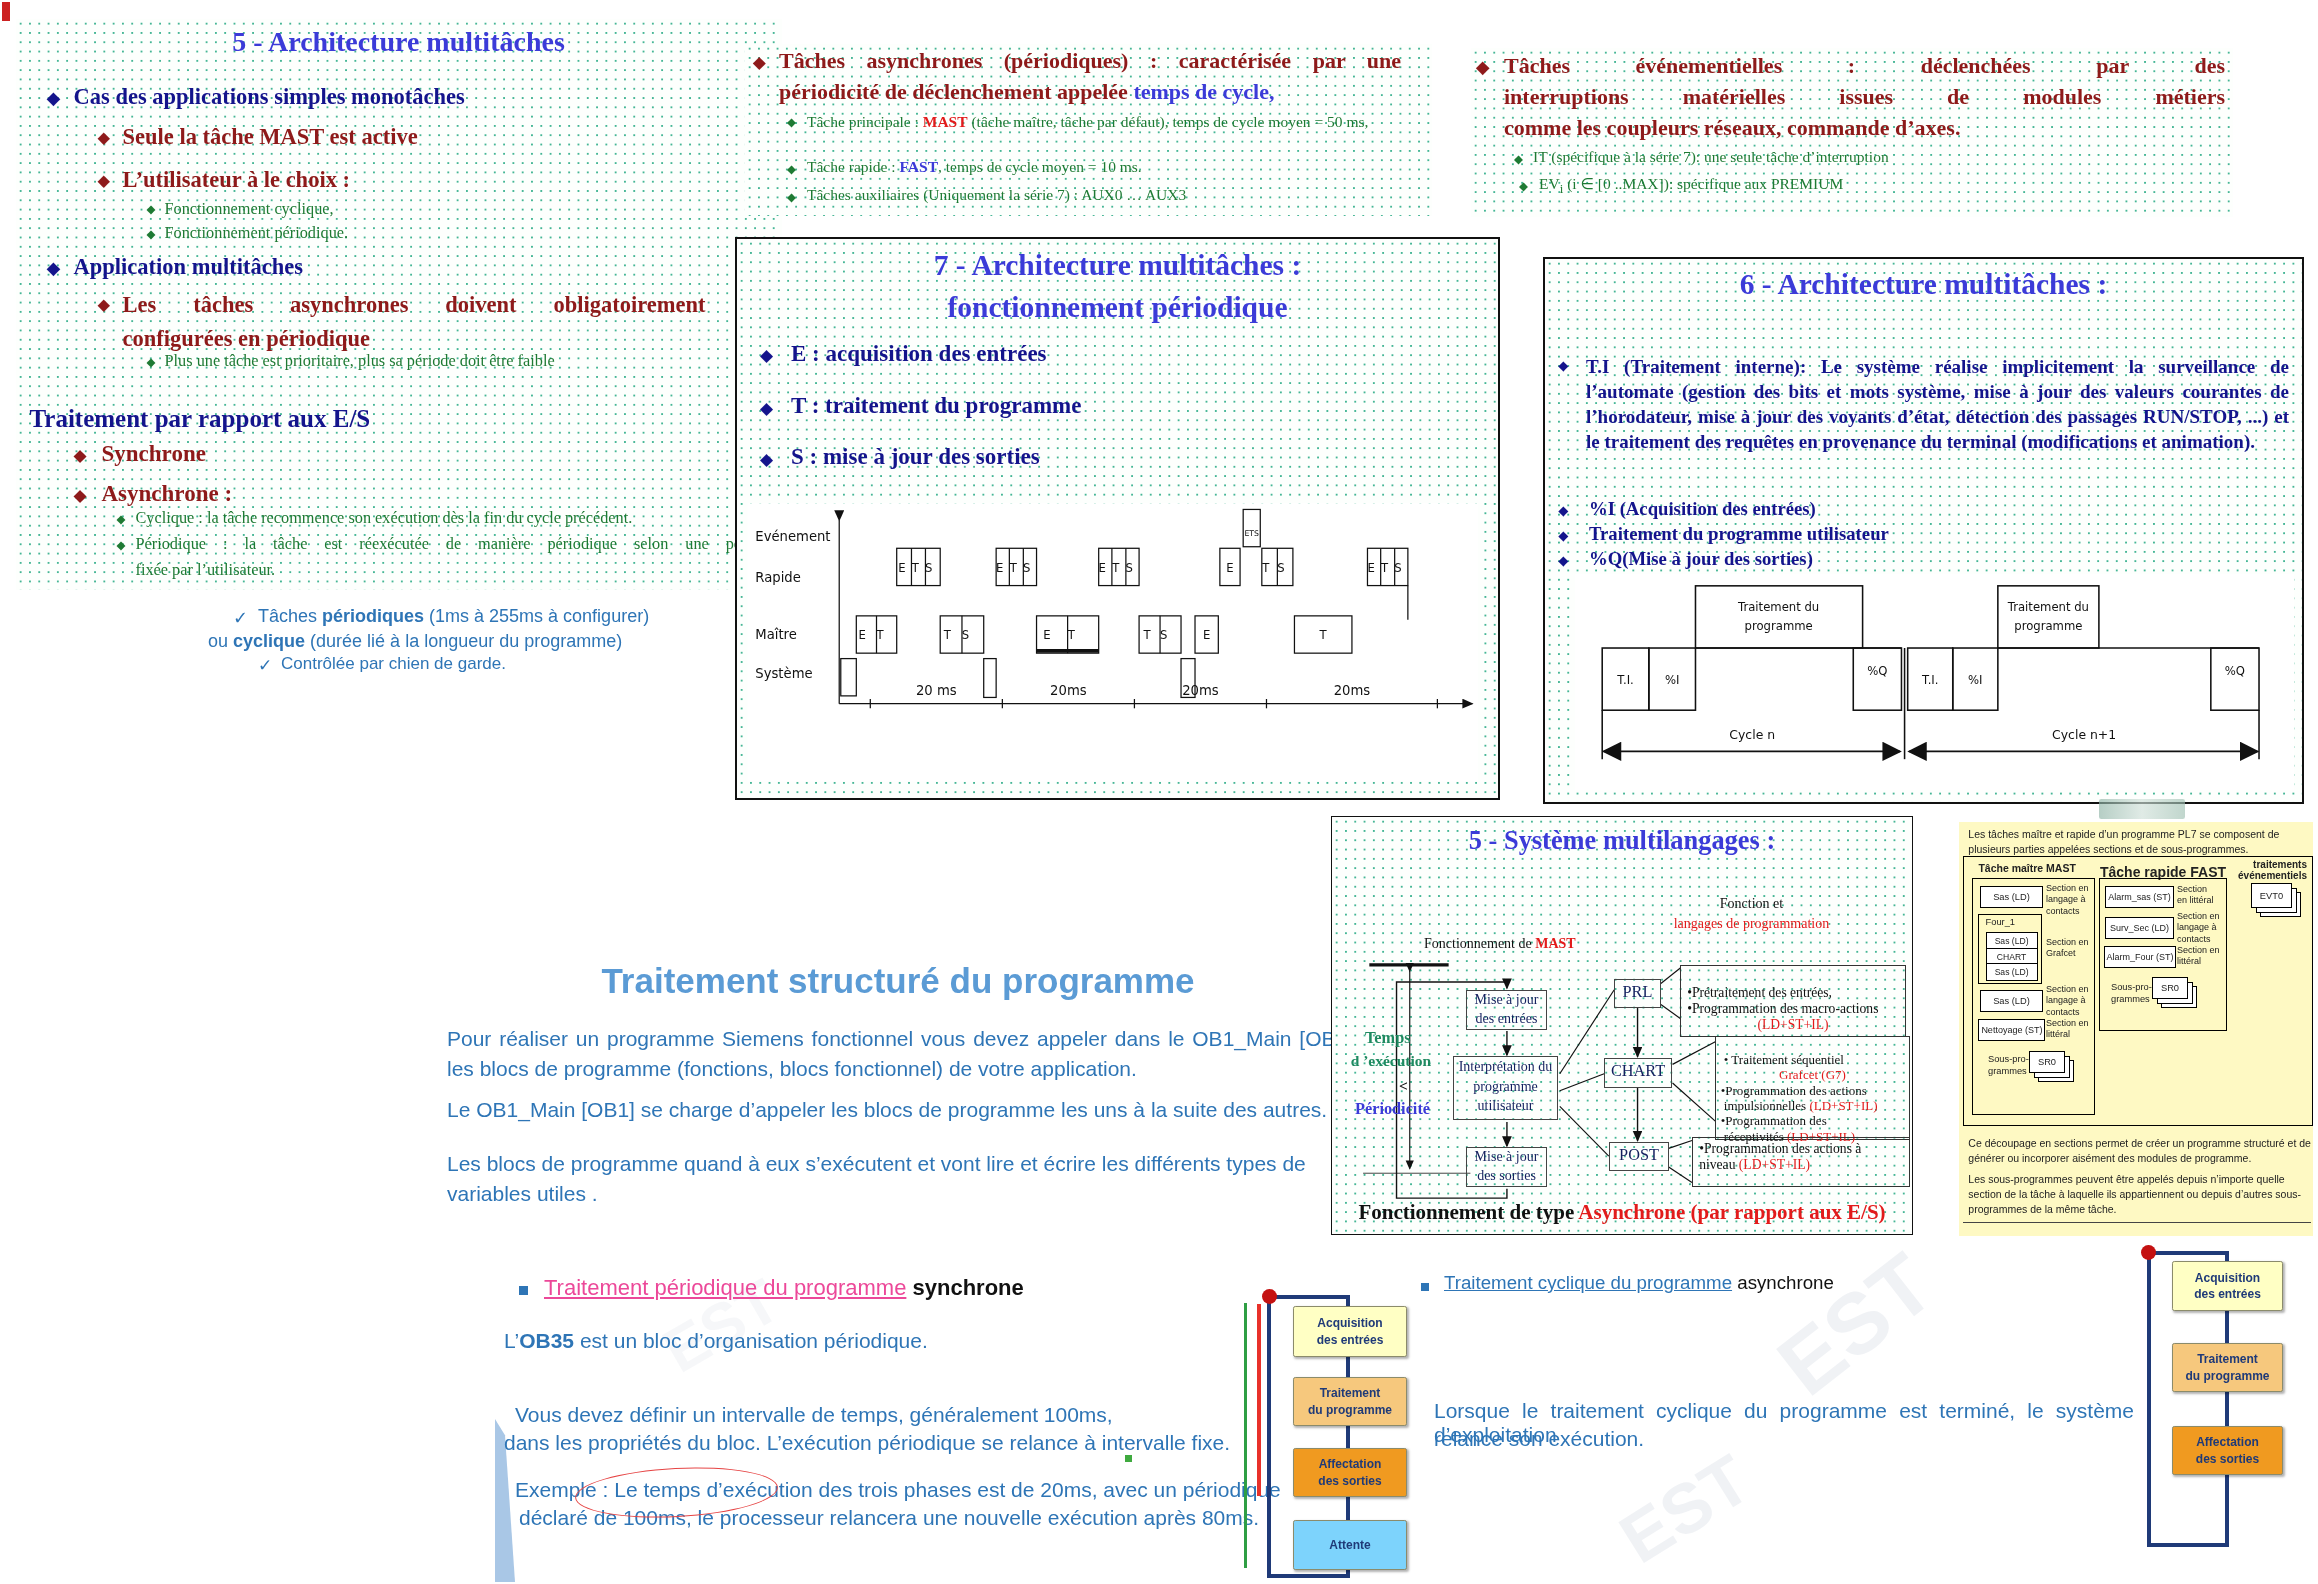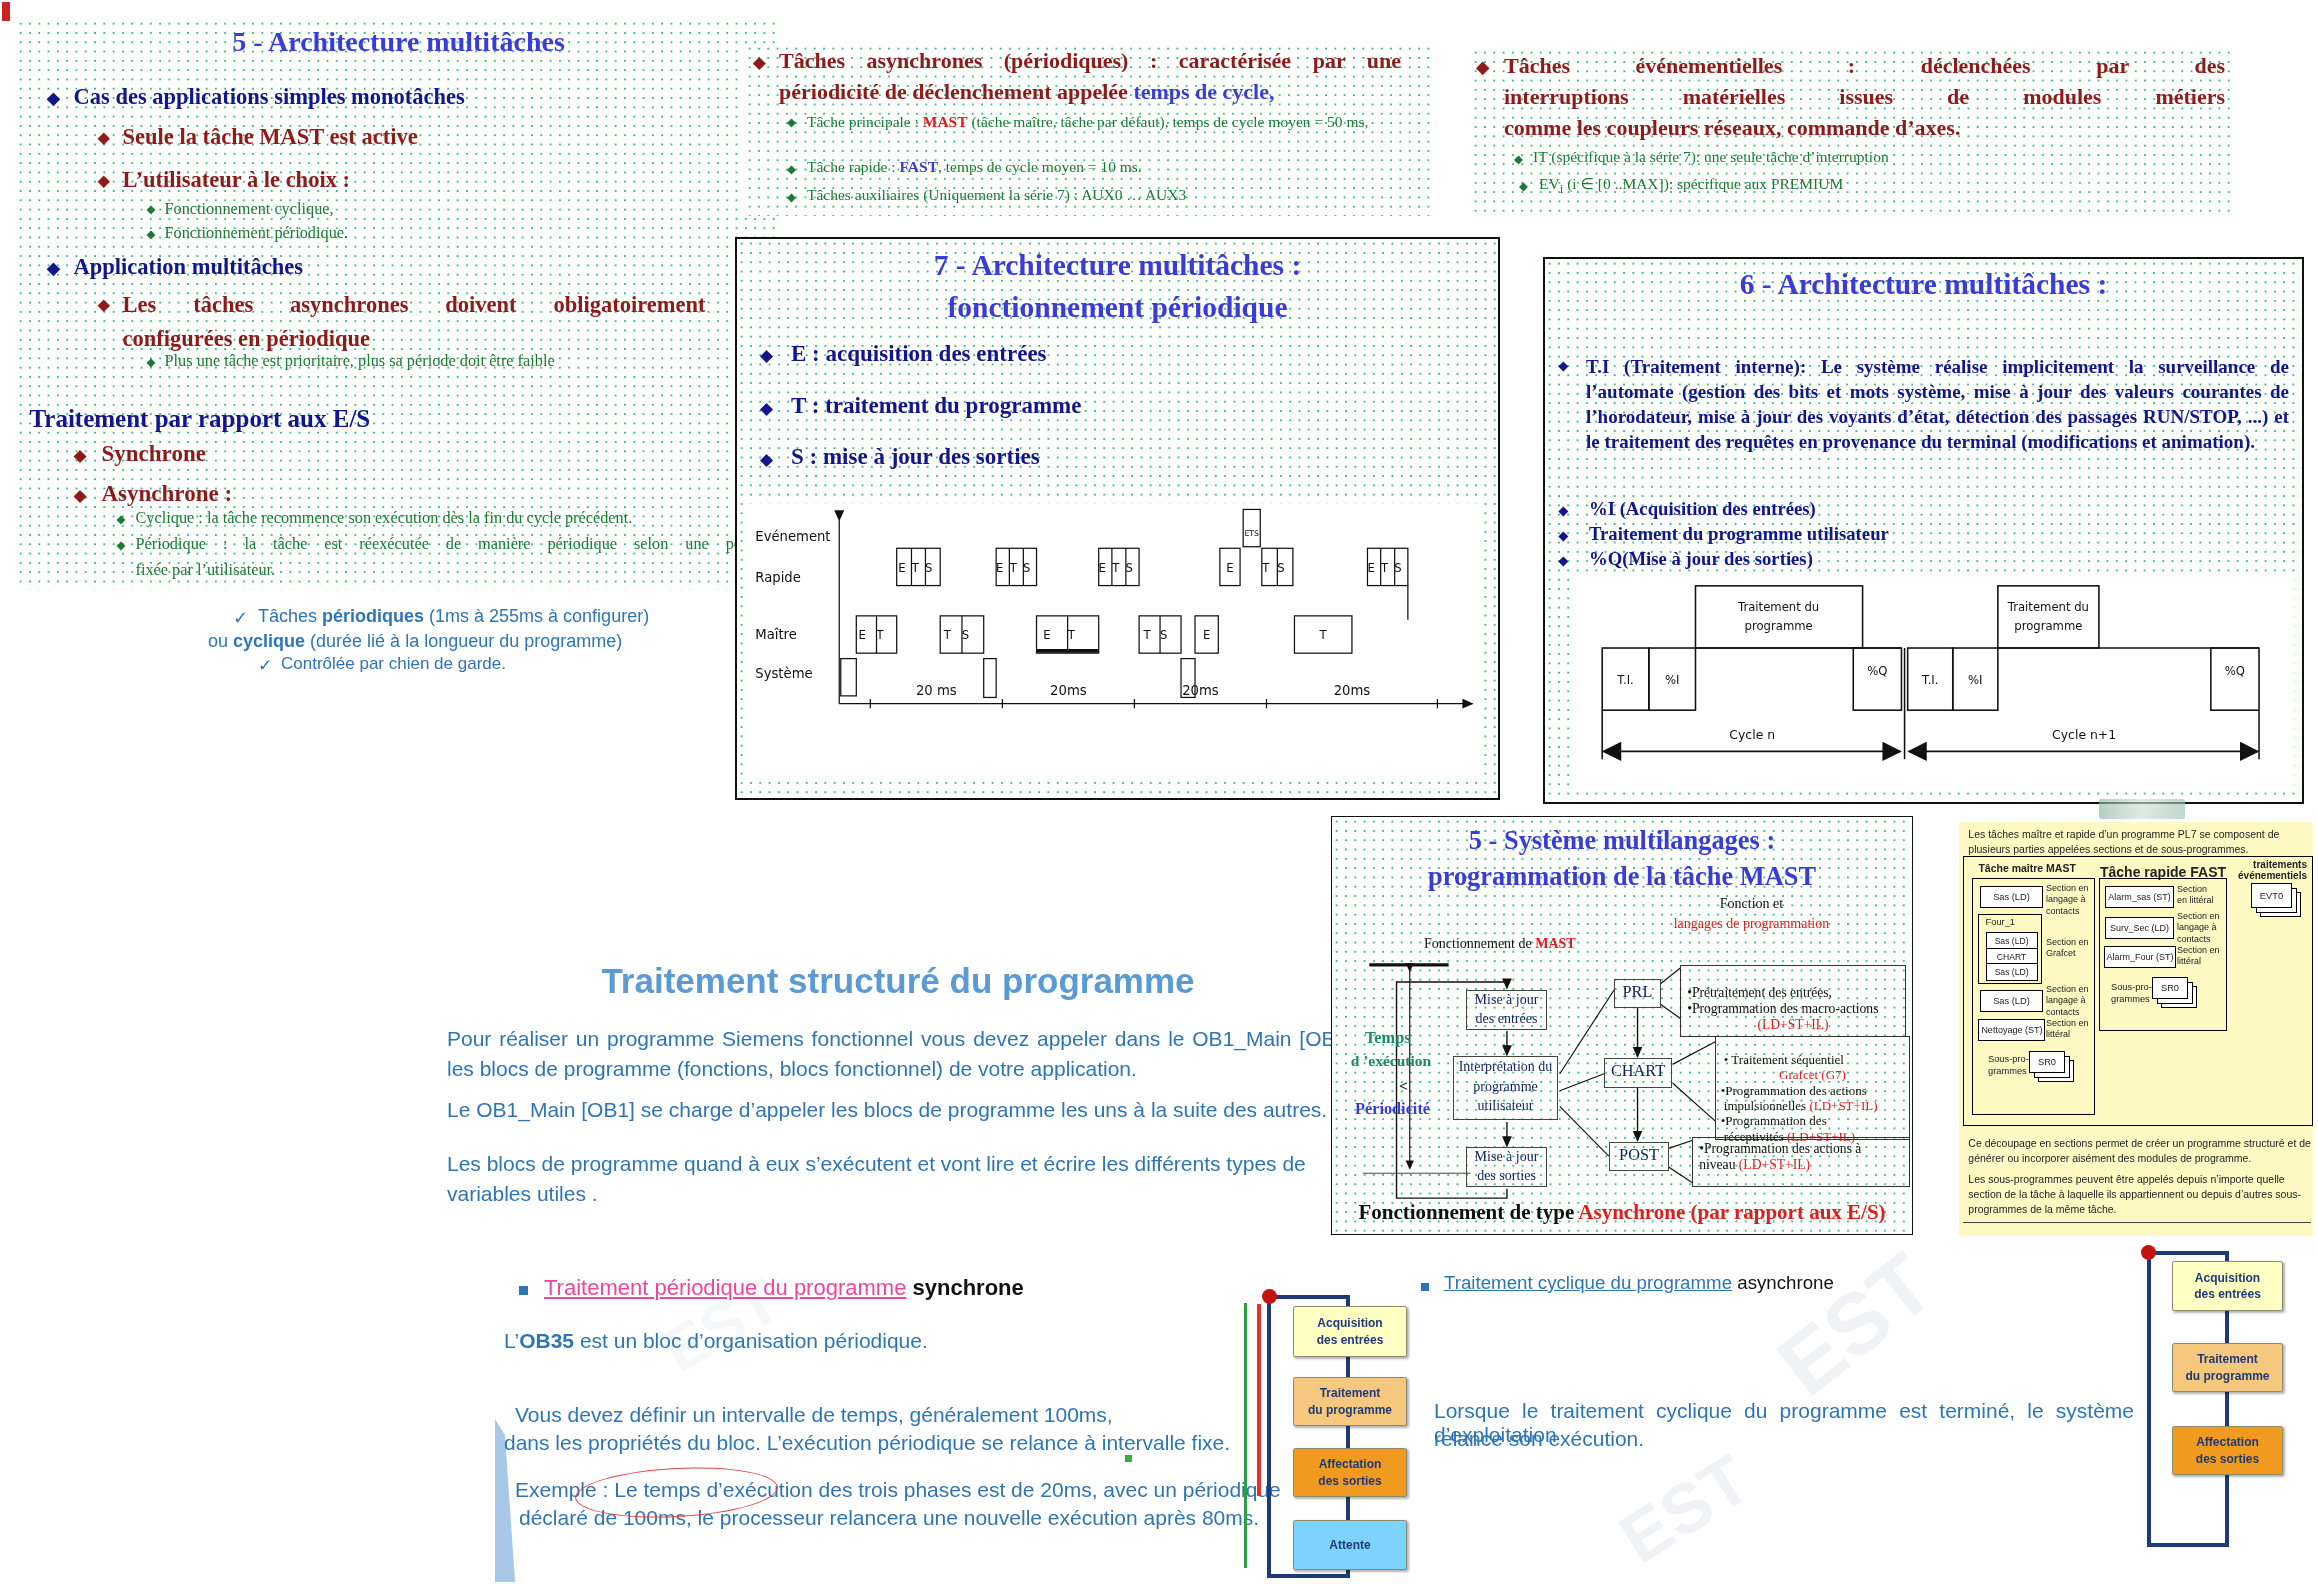--- a/index.html
+++ b/index.html
@@ -281,21 +281,20 @@
 
 <div>
   <div class="abs sans b ctr" style="left:447px;top:961px;width:902px;font-size:35px;color:#5b9bd5">Traitement structuré du programme</div>
   <div class="abs sans j" style="left:447px;top:1024px;width:906px;font-size:21px;line-height:1.42;color:#2e75b6">Pour réaliser un programme Siemens fonctionnel vous devez appeler dans le OB1_Main [OB1] les blocs de programme (fonctions, blocs fonctionnel) de votre application.</div>
   <div class="abs sans" style="left:447px;top:1098px;width:913px;font-size:21px;color:#2e75b6">Le OB1_Main [OB1] se charge d’appeler les blocs de programme les uns à la suite des autres.</div>
   <div class="abs sans" style="left:447px;top:1149px;width:906px;font-size:21px;line-height:1.42;color:#2e75b6">Les blocs de programme quand à eux s’exécutent et vont lire et écrire les différents types de variables utiles .</div>
 </div>
 
 <div class="abs dots" style="left:1331px;top:816px;width:580px;height:417px;border:1.6px solid #111">
   <div class="abs serif b ctr" style="left:0;top:7.8px;width:100%;font-size:26.4px;color:#3b3bd8">5 - Système multilangages :</div>
-  <div class="abs serif b ctr" style="left:0;top:44px;width:100%;font-size:26.4px;color:#3b3bd8">programmation de la tâche MAST</div>
 
   <div class="abs serif ctr" style="left:303px;top:79px;width:233px;font-size:14px;color:#111">Fonction et</div>
   <div class="abs serif ctr" style="left:272px;top:99px;width:295px;font-size:14px;color:#e21b1b">langages de programmation</div>
   <div class="abs serif" style="left:92px;top:119px;font-size:14px">
     <span style="color:#111">Fonctionnement de </span><span class="b" style="color:#e21b1b">MAST</span>
   </div>
 
   <svg class="abs" style="left:0;top:0" width="580" height="417" viewBox="0 0 746 536">
     <defs>
         <marker id="ah5" markerWidth="10" markerHeight="10" refX="7" refY="3.5" orient="auto">

